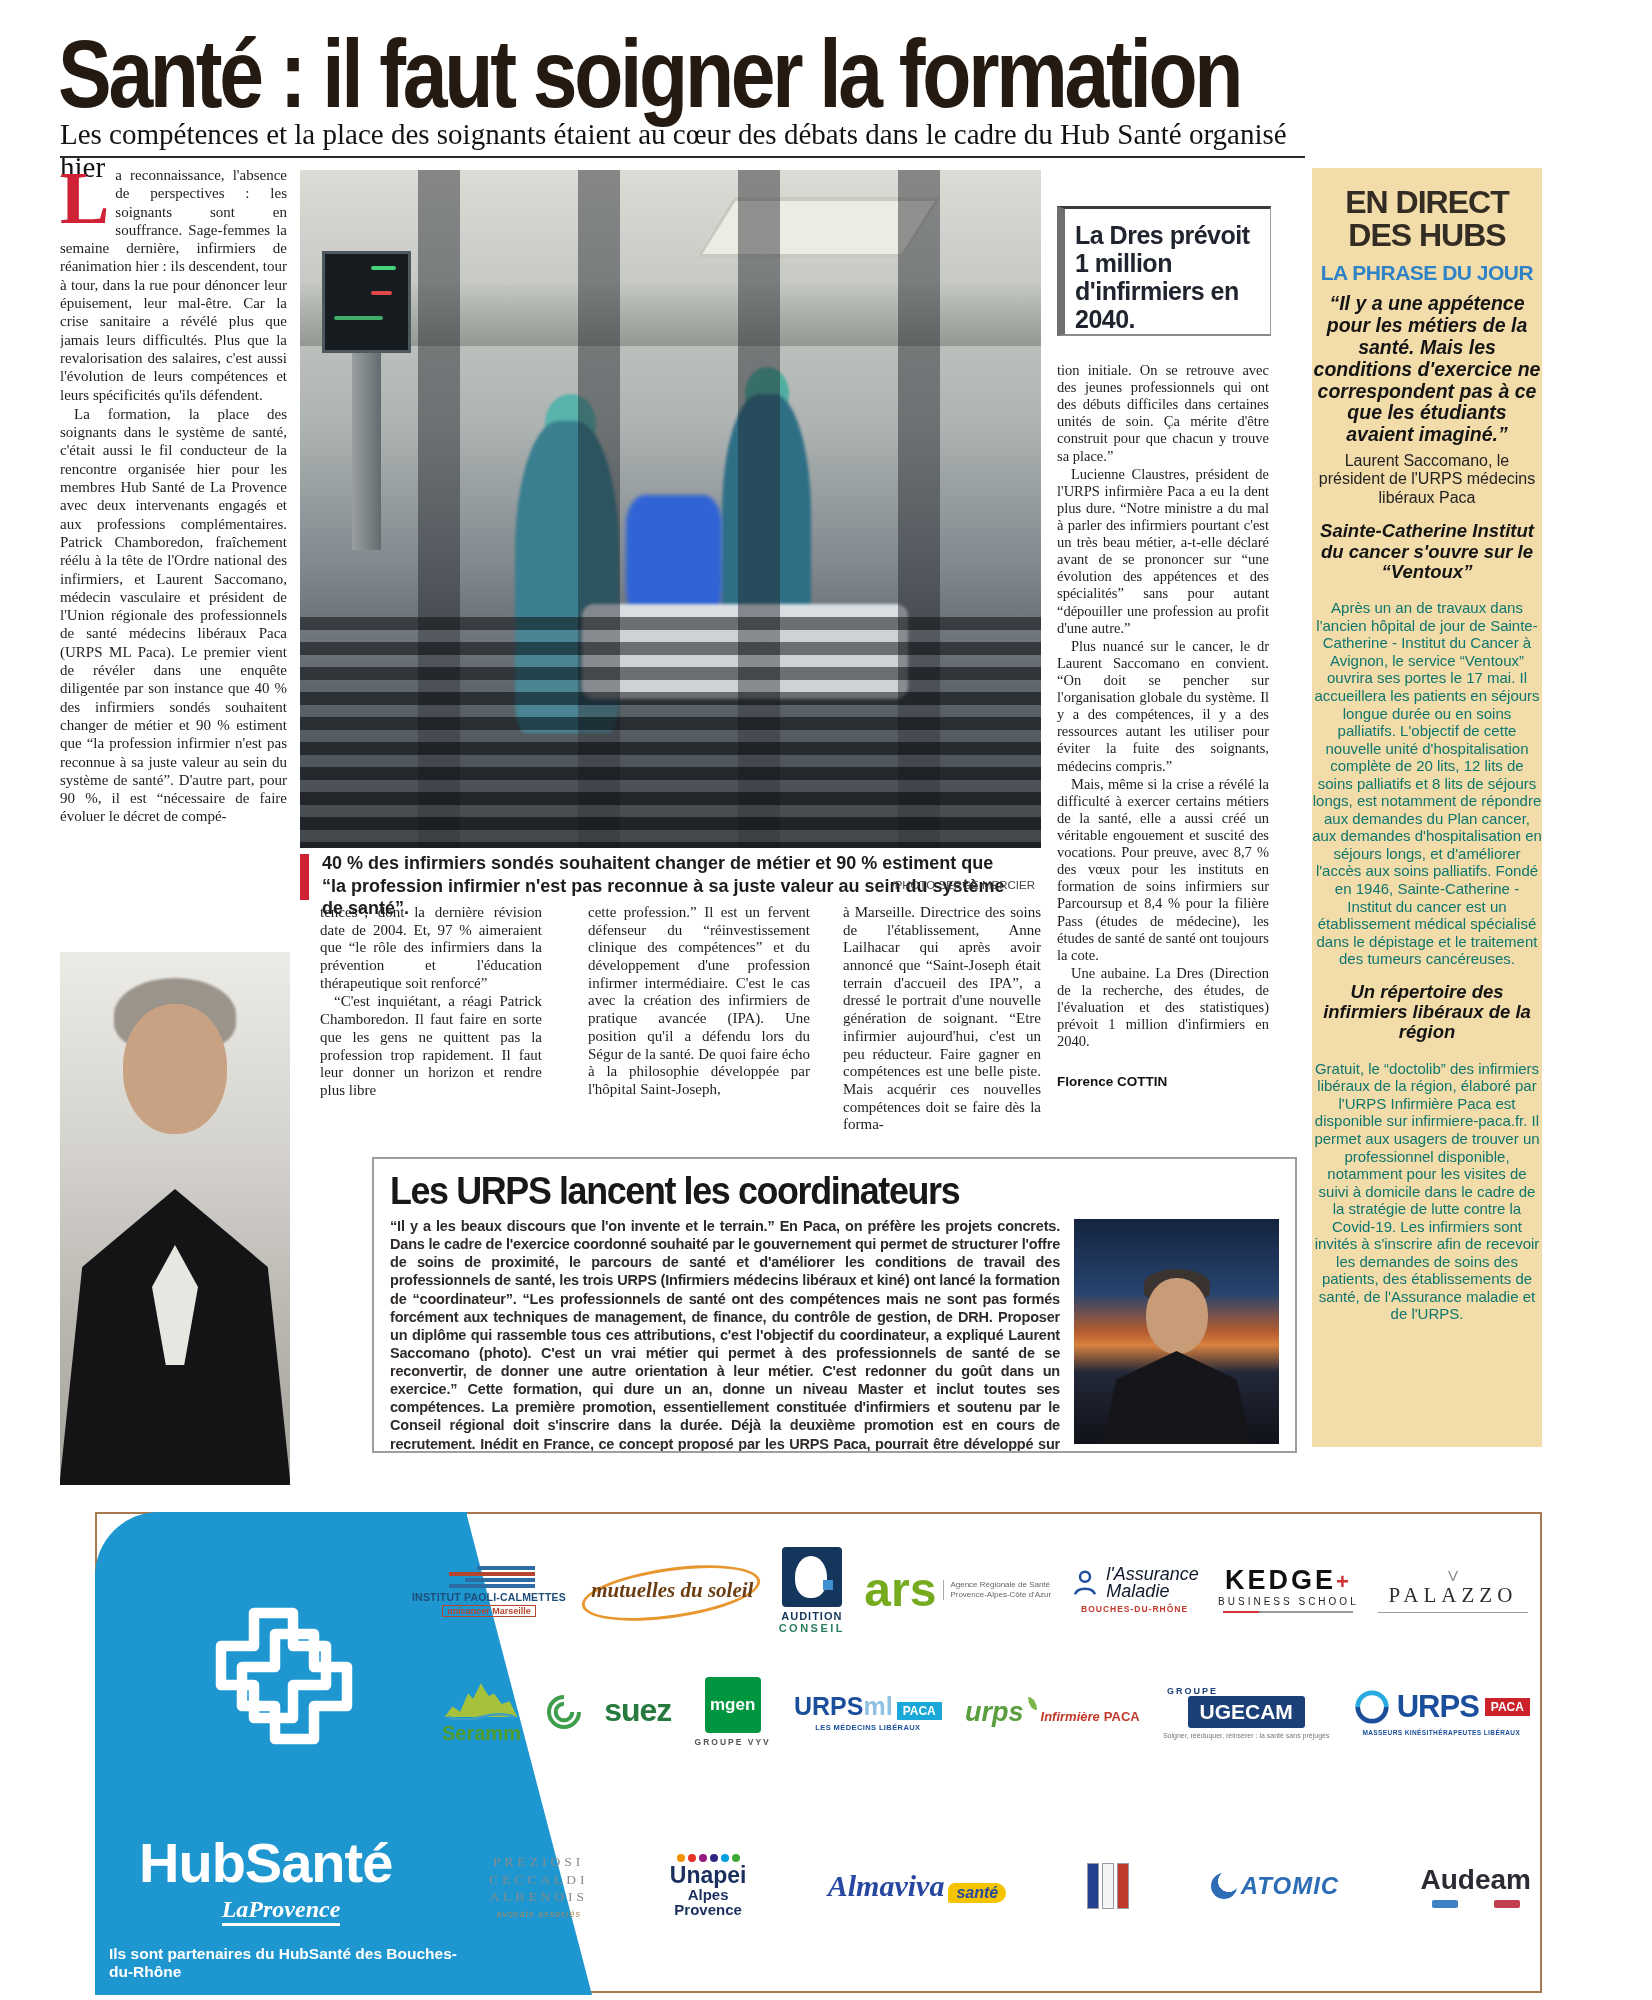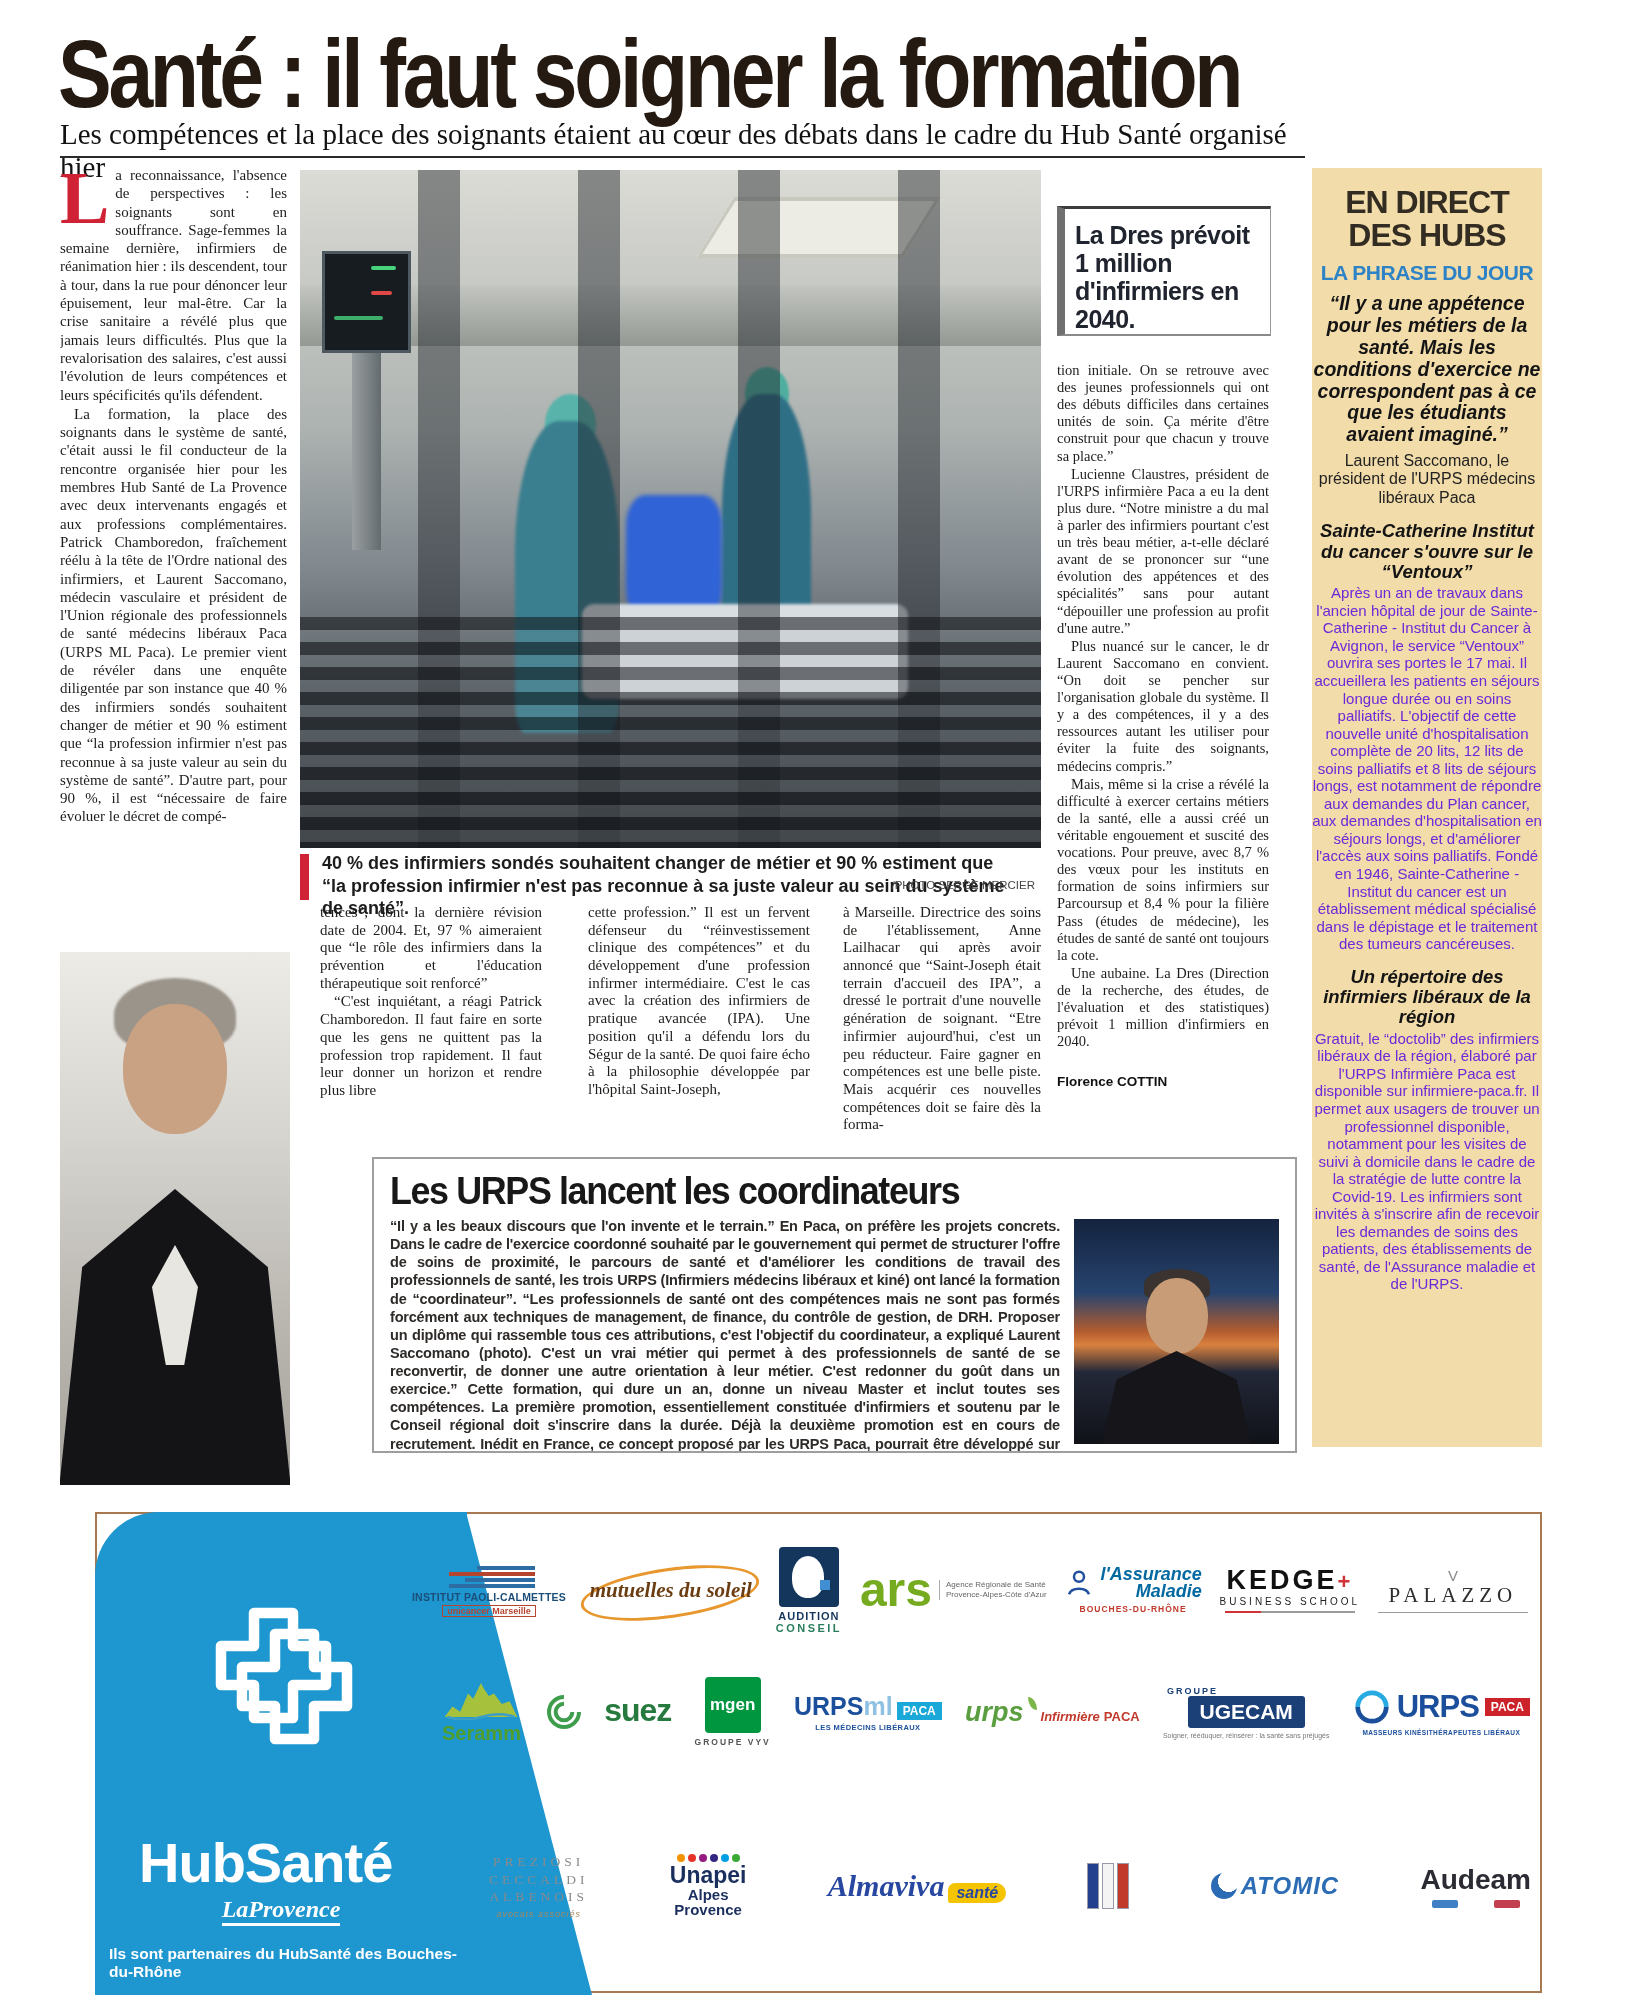--- a/index.html
+++ b/index.html
@@ -76,21 +76,21 @@
     line-height:1.12;color:#20242e;letter-spacing:-.5px;}
 
   
   .sidebar{position:absolute;left:1312px;top:168px;width:230px;height:1279px;background:#f2dca9;
     padding:18px 0;text-align:center;font-family:"Liberation Sans",sans-serif;overflow:hidden;}
   .sb-title{font-weight:bold;font-size:32px;line-height:1.02;color:#332c22;letter-spacing:-1px;}
   .sb-kicker{font-weight:bold;font-size:21px;color:#2e83c6;margin-top:10px;letter-spacing:-.5px;}
   .sb-quote{font-weight:bold;font-style:italic;font-size:19.5px;line-height:1.12;color:#141414;margin-top:8px;}
   .sb-attrib{font-size:16px;line-height:1.15;color:#222;margin-top:6px;}
   .sb-h2{font-weight:bold;font-style:italic;font-size:18.5px;line-height:1.1;color:#141414;margin-top:14px;}
-  .sb-body{font-size:15px;line-height:1.17;color:#6d28d9;margin-top:2px;}
+  .sb-body{font-size:15px;line-height:1.17;color:#0f766e;margin-top:17px;}
 
   
   .urps-box{position:absolute;left:372px;top:1157px;width:925px;height:296px;border:2px solid #9e9e9e;
     background:#fff;padding:10px 16px;overflow:hidden;}
   .ub-title{font-family:"Liberation Sans",sans-serif;font-weight:bold;font-size:39px;
     letter-spacing:-1.5px;color:#181818;transform:scaleX(.92);transform-origin:left;}
   .ub-photo{float:right;width:205px;height:225px;margin:6px 0 0 14px;
     background:linear-gradient(180deg,#14233f 0%,#27446e 33%,#b35c2f 50%,#d9813f 56%,#232838 68%,#101218 100%);
     position:relative;overflow:hidden;}
   .ub-face{position:absolute;left:50%;top:26%;width:62px;height:76px;margin-left:-31px;
@@ -153,21 +153,21 @@
     border-radius:50% 50% 44% 44%;}
   .aud-dot{position:absolute;right:9px;bottom:17px;width:10px;height:10px;background:#3f8fd2;}
   .aud-t1{font-weight:bold;font-size:11px;color:#14365c;margin-top:3px;letter-spacing:1px;}
   .aud-t2{font-weight:bold;font-size:11px;color:#2a7d5c;letter-spacing:2.5px;}
 
   .ars-row{display:flex;align-items:center;gap:7px;}
   .ars-main{font-weight:bold;font-size:48px;color:#76ab1f;line-height:.8;}
   .ars-sub{font-size:8px;color:#666;text-align:left;border-left:1px solid #aaa;padding-left:6px;line-height:1.3;}
 
   .am-row{display:flex;align-items:center;gap:6px;}
-  .am-text{font-style:italic;font-weight:bold;font-size:18px;color:#0369a1;line-height:.95;text-align:right;}
+  .am-text{font-style:italic;font-weight:normal;font-size:18px;color:#0f172a;line-height:.95;text-align:left;}
   .am-sub{font-weight:bold;font-size:8.5px;color:#c0392b;letter-spacing:1px;margin-top:4px;}
 
   .kedge-main{font-weight:bold;font-size:27px;color:#111;letter-spacing:3px;line-height:1;}
   .kplus{color:#d03238;font-size:22px;}
   .kedge-sub{font-size:10px;letter-spacing:3px;color:#222;margin-top:2px;}
   .kedge-line{width:130px;height:2px;background:linear-gradient(90deg,#d03238 0 28%,#9a9a9a 28%);margin-top:4px;}
 
   .pal-mark{color:#8a8a8a;font-size:15px;line-height:1;}
   .pal-main{font-family:"Liberation Serif",serif;font-size:21px;letter-spacing:5px;color:#2e2e2e;}
   .pal-line{width:150px;height:1px;background:#9a9a9a;margin-top:4px;}

